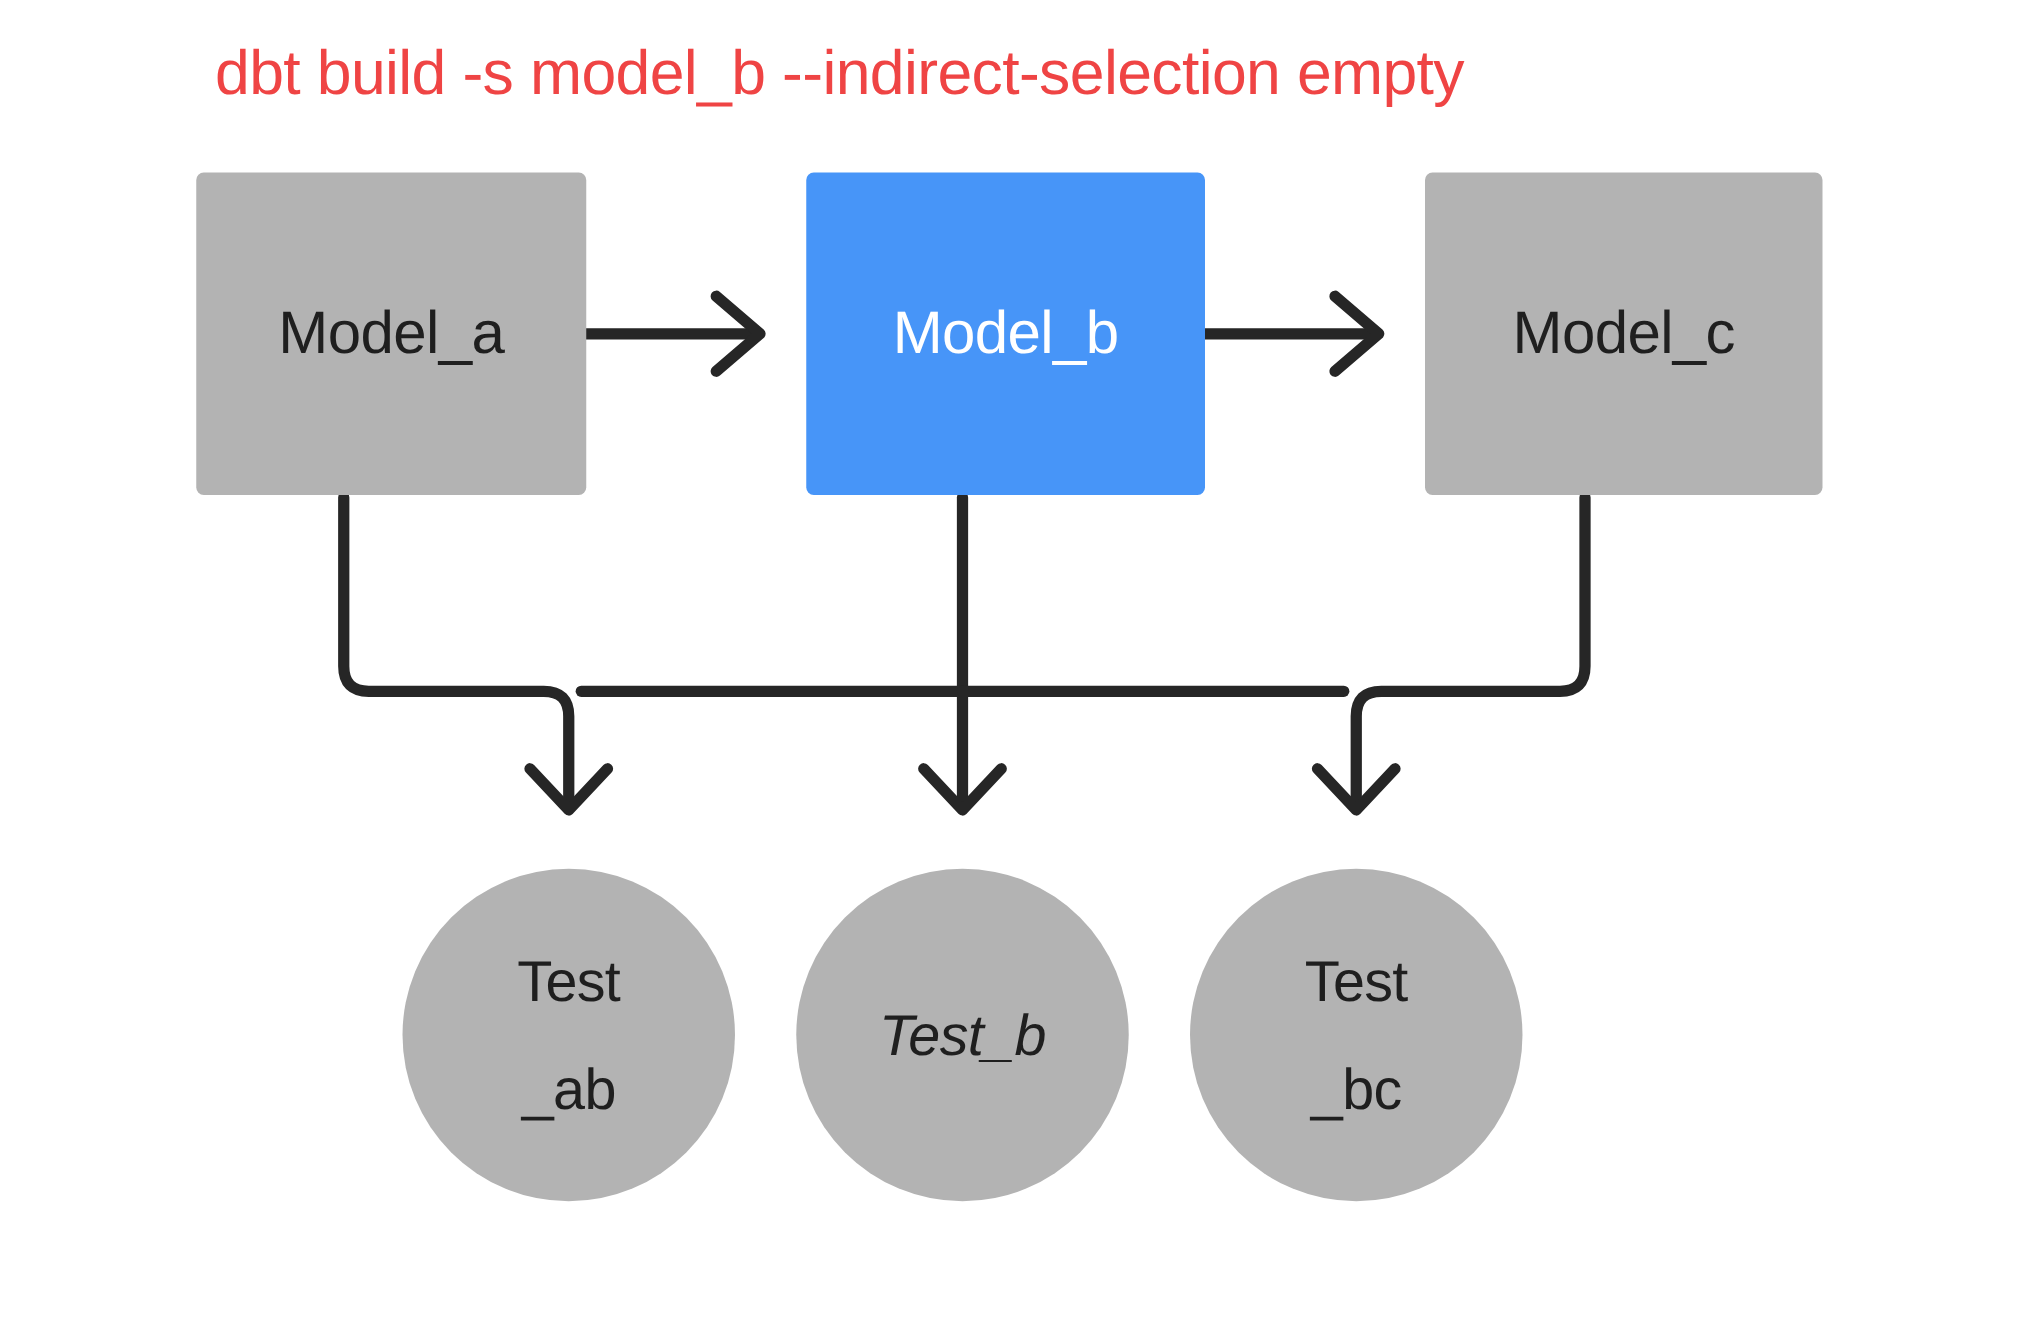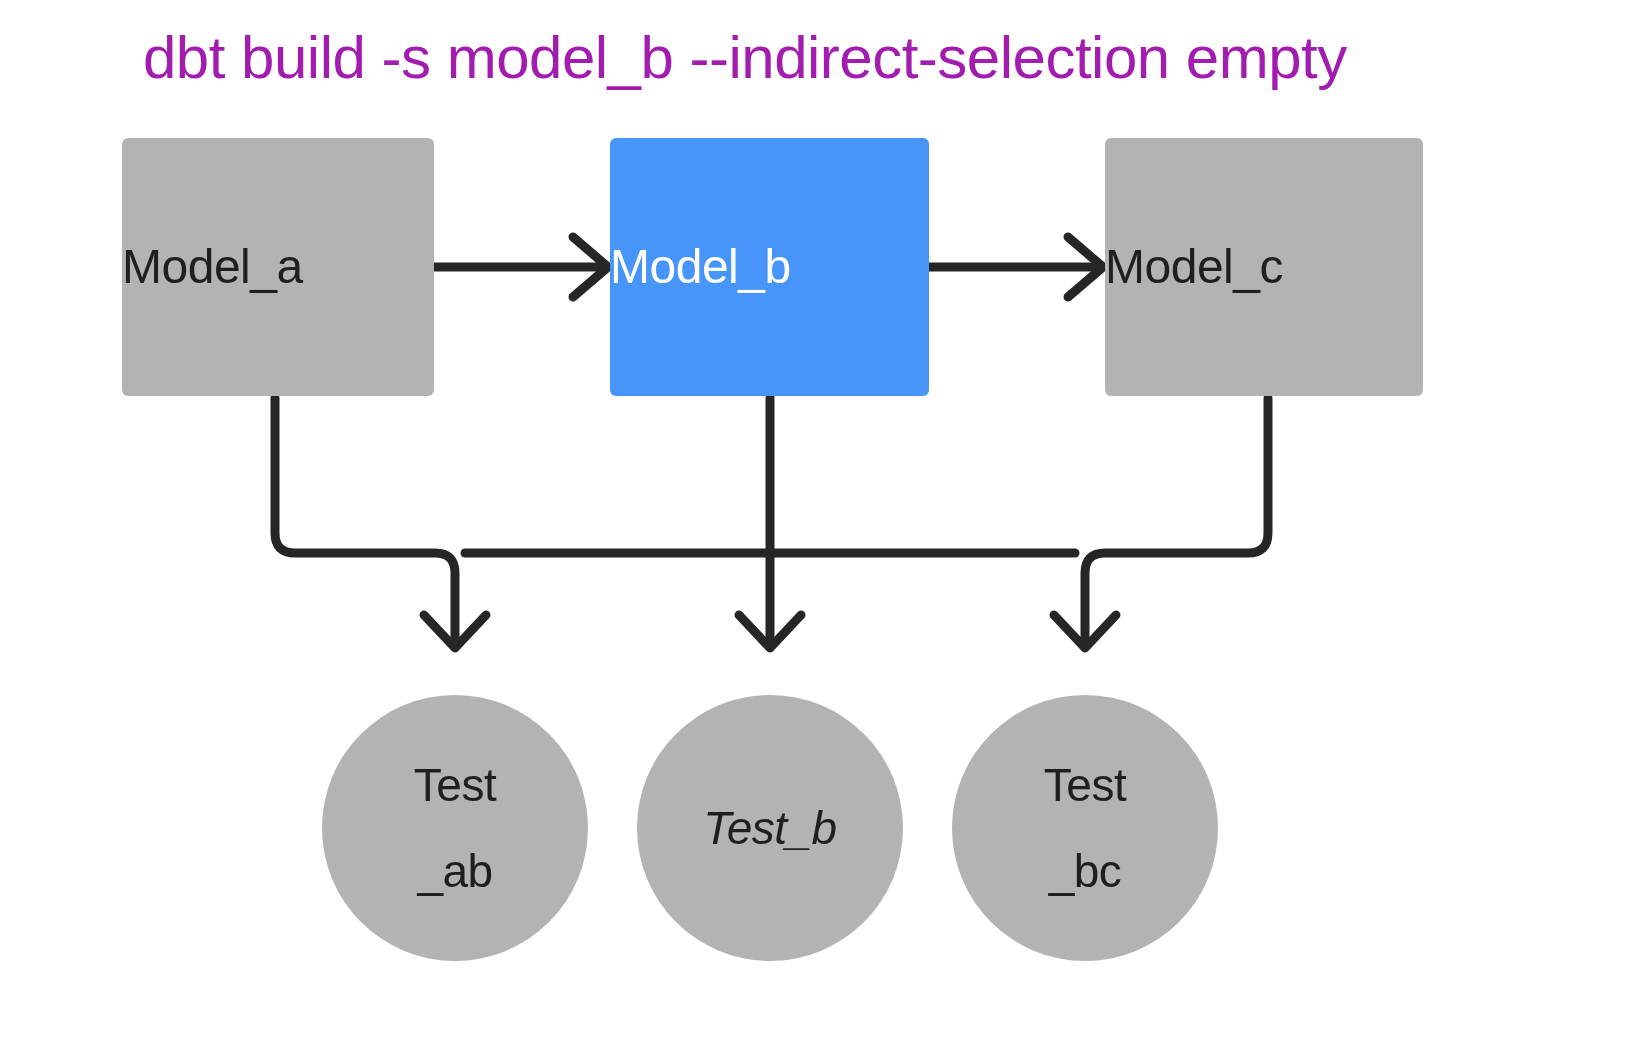--- a/index.html
+++ b/index.html
@@ -16,26 +16,26 @@
     position: relative;
     width: 1630px;
     height: 1060px;
     background: #ffffff;
     overflow: hidden;
   }
 
   
   .diagram-title {
     position: absolute;
-    left: 143px;
+    left: 172px;
     top: 28px;
     width: 1200px;
-    font-size: 60px;
+    font-size: 50px;
     line-height: 60px;
-    color: #a21caf;
+    color: #ef4444;
     white-space: nowrap;
     letter-spacing: -0.5px;
   }
 
   
   .edges {
     position: absolute;
     left: 0;
     top: 0;
     width: 1630px;
@@ -43,20 +43,22 @@
     pointer-events: none;
   }
 
   
   .model-node {
     position: absolute;
     box-sizing: border-box;
     border-radius: 6px;
     display: flex;
     align-items: center;
+    justify-content: center;
+    margin-left: 35px;
   }
   .model-node .node-label {
     font-size: 48px;
     line-height: 1;
     letter-spacing: -0.5px;
     white-space: nowrap;
   }
 
   #node-model-a {
     left: 122px;  top: 138px;  width: 312px;  height: 258px;

